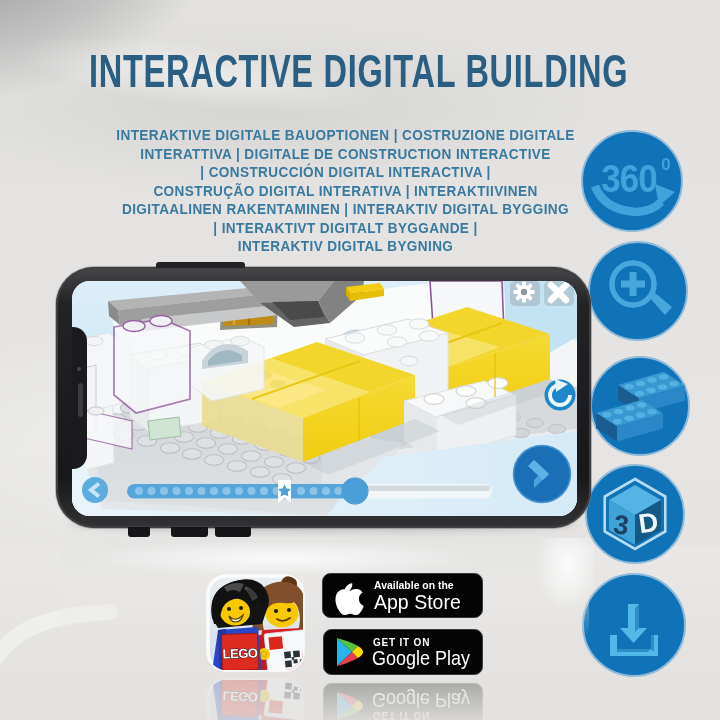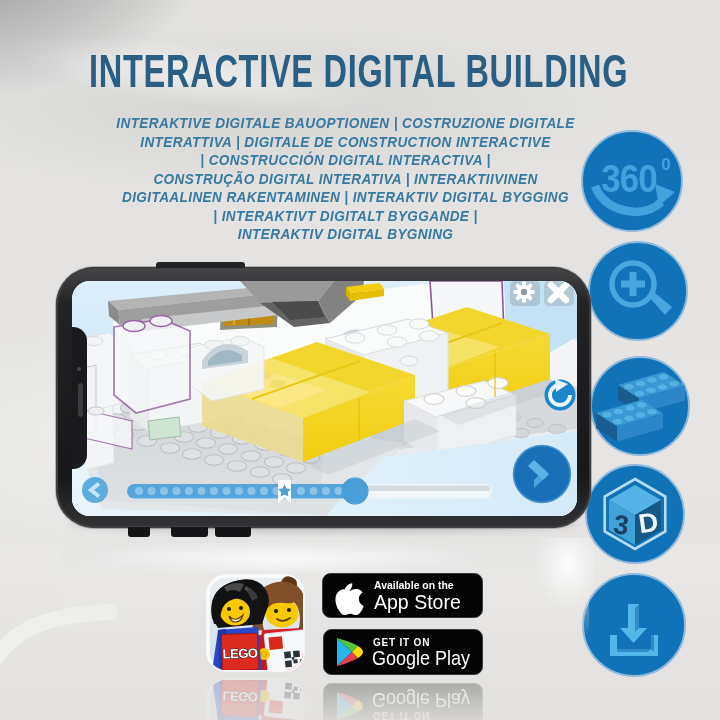--- a/index.html
+++ b/index.html
@@ -28,22 +28,22 @@
 
   <svg class="abs" style="left:0;top:520px;" width="120" height="200" viewBox="0 0 120 200">
     <path d="M -30 190 Q -12 130 30 108 Q 60 94 110 92" fill="none" stroke="rgba(250,250,249,0.5)" stroke-width="16" stroke-linecap="round"></path>
   </svg>
 
   <div class="abs" style="left:89px;top:46px;">
     <span style="display:inline-block;transform:scaleX(0.715);transform-origin:0 50%;
       font-size:45.5px;font-weight:bold;color:#2a5e82;letter-spacing:1px;white-space:nowrap;">INTERACTIVE DIGITAL BUILDING</span>
   </div>
 
-  <div class="abs" style="left:0;top:114px;width:691px;text-align:center;
-       font-weight:bold;color:#37799f;font-size:14px;line-height:18.5px;font-style:italic;">
+  <div class="abs" style="left:0;top:126px;width:691px;text-align:center;
+       font-weight:bold;color:#37799f;font-size:14px;line-height:18.5px;">
     <div style="transform:scaleX(0.97);transform-origin:50% 0%;letter-spacing:0.4px;">
       INTERAKTIVE DIGITALE BAUOPTIONEN | COSTRUZIONE DIGITALE<br>
       INTERATTIVA | DIGITALE DE CONSTRUCTION INTERACTIVE<br>
       | CONSTRUCCIÓN DIGITAL INTERACTIVA |<br>
       CONSTRUÇÃO DIGITAL INTERATIVA | INTERAKTIIVINEN<br>
       DIGITAALINEN RAKENTAMINEN | INTERAKTIV DIGITAL BYGGING<br>
       | INTERAKTIVT DIGITALT BYGGANDE |<br>
       INTERAKTIV DIGITAL BYGNING
     </div>
   </div>

